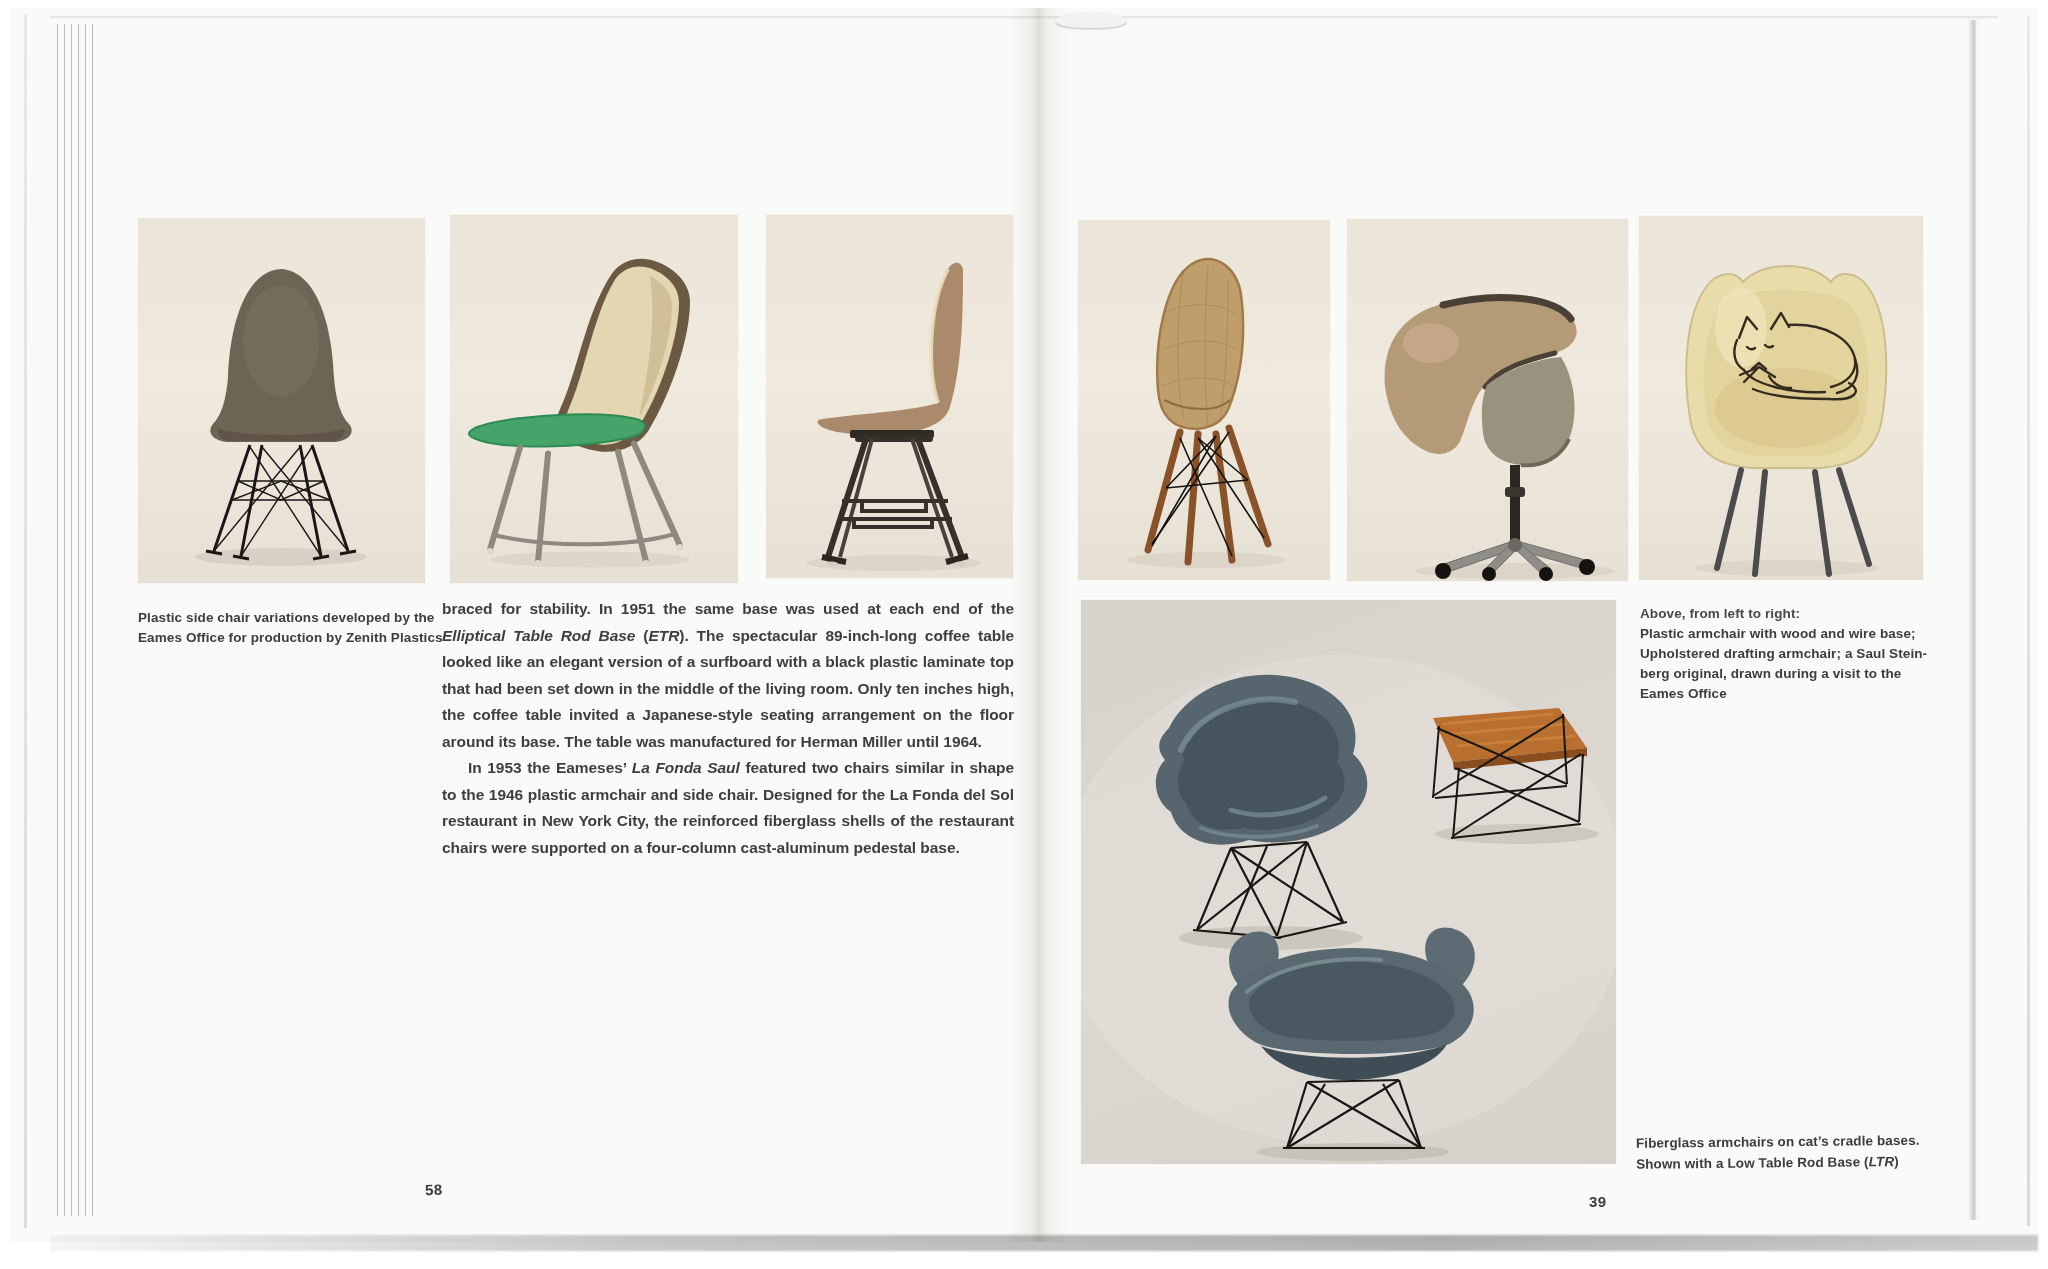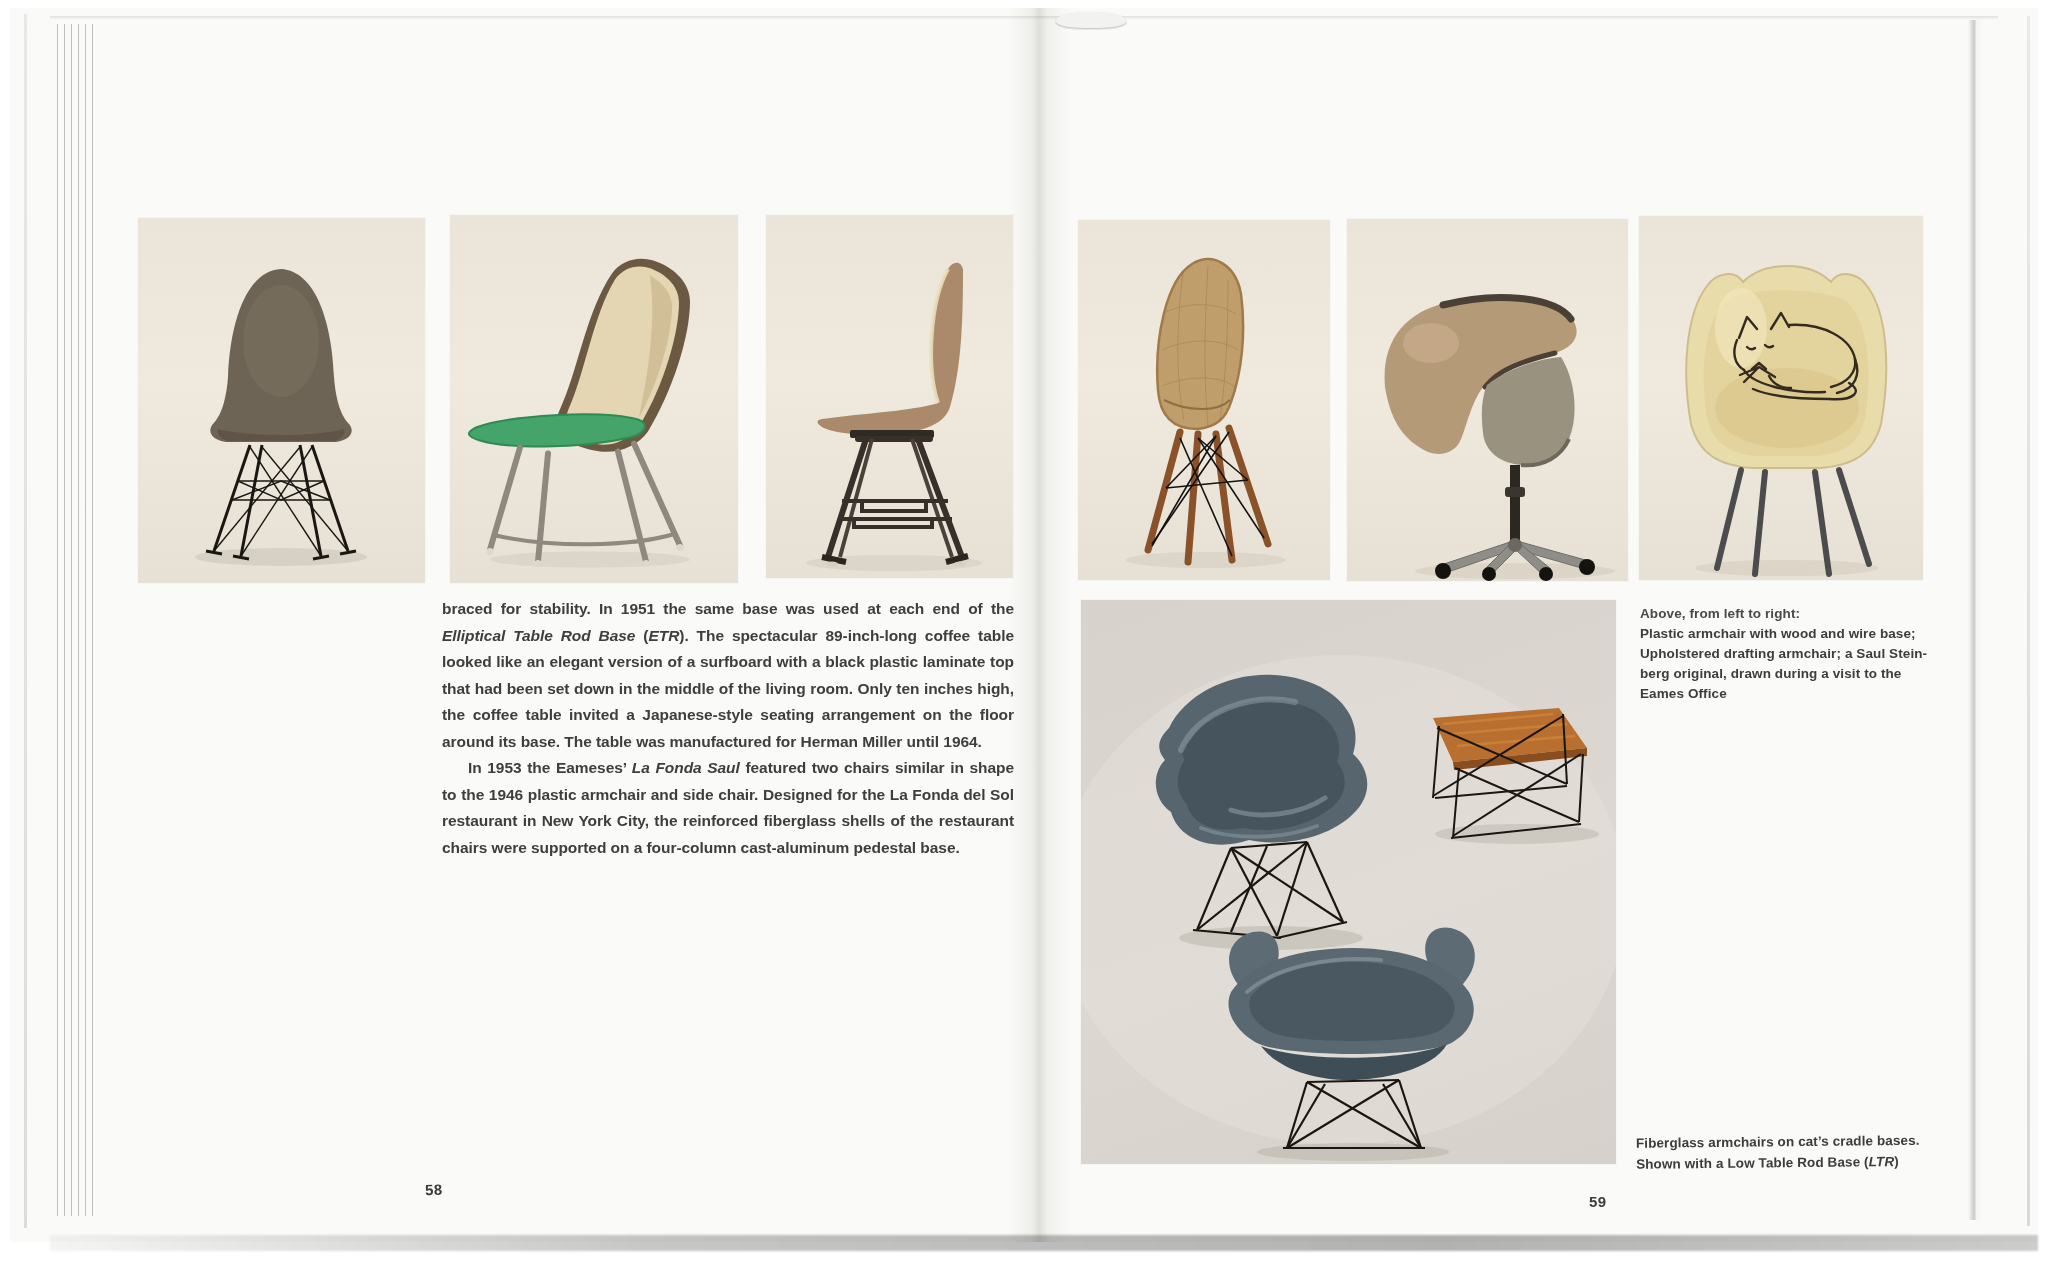--- a/index.html
+++ b/index.html
@@ -182,20 +182,24 @@
         <g stroke-width="6" stroke="#2c2620">
           <path d="M56 342 L80 347"></path>
             <path d="M180 347 L202 341"></path>
         </g>
       </g>
       <ellipse cx="66" cy="349" rx="6" ry="2.5" fill="#d5cfc1"></ellipse>
       <ellipse cx="194" cy="349" rx="6" ry="2.5" fill="#d5cfc1"></ellipse>
     </svg>
   </figure>
 
+  <p class="caption" id="cap-left">
+    <span>Plastic side chair variations developed by the</span><br>
+    <span>Eames Office for production by Zenith Plastics</span>
+  </p>
 
   <div class="body-text">
     <p><span>braced for stability. In 1951 the same base was used at each end of the </span><i>Elliptical Table Rod Base</i><span> (</span><i>ETR</i><span>). The spectacular 89-inch-long coffee table looked like an elegant version of a surfboard with a black plastic laminate top that had been set down in the middle of the living room. Only ten inches high, the coffee table invited a Japanese-style seating arrangement on the floor around its base. The table was manufactured for Herman Miller until 1964.</span></p>
     <p class="indent"><span>In 1953 the Eameses’ </span><i>La Fonda Saul</i><span> featured two chairs similar in shape to the 1946 plastic armchair and side chair. Designed for the La Fonda del Sol restaurant in New York City, the reinforced fiberglass shells of the restaurant chairs were supported on a four-column cast-aluminum pedestal base.</span></p>
   </div>
 
   <div class="page-number" id="pn-58">58</div>
 
   <figure class="photo" id="ph4" aria-label="Woven wire-mesh side chair on wooden dowel-leg base with wire struts">
     <svg viewBox="0 0 252 360">
@@ -357,14 +361,14 @@
     <span>Upholstered drafting armchair; a Saul Stein-</span><br>
     <span>berg original, drawn during a visit to the</span><br>
     <span>Eames Office</span>
   </p>
 
   <p class="caption" id="cap-right-bottom">
     <span>Fiberglass armchairs on cat’s cradle bases.</span><br>
     <span><span>Shown with a Low Table Rod Base (</span><i>LTR</i><span>)</span></span>
   </p>
 
-  <div class="page-number" id="pn-59">59</div>
+  <div class="page-number" id="pn-59">39</div>
 </div>
 
 </body></html>

